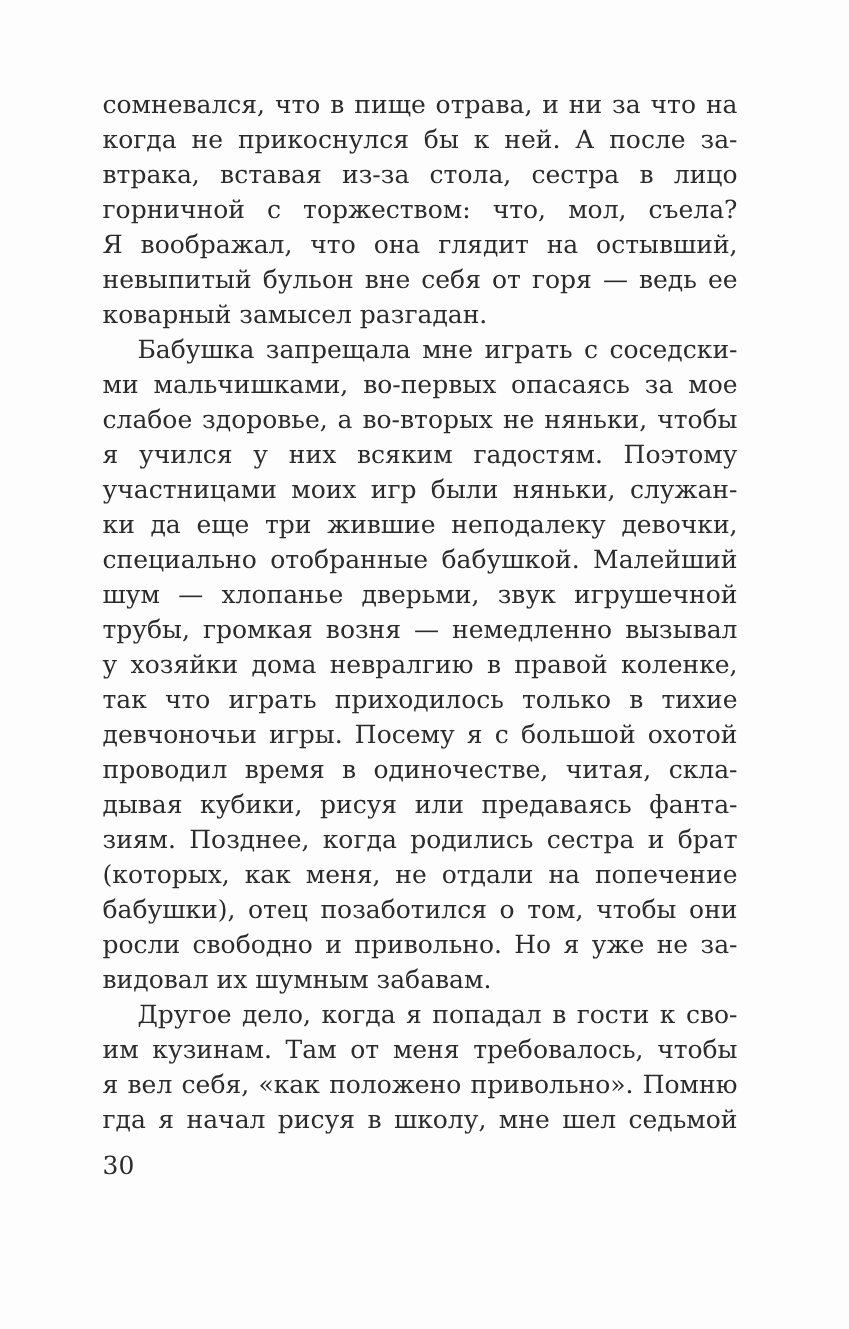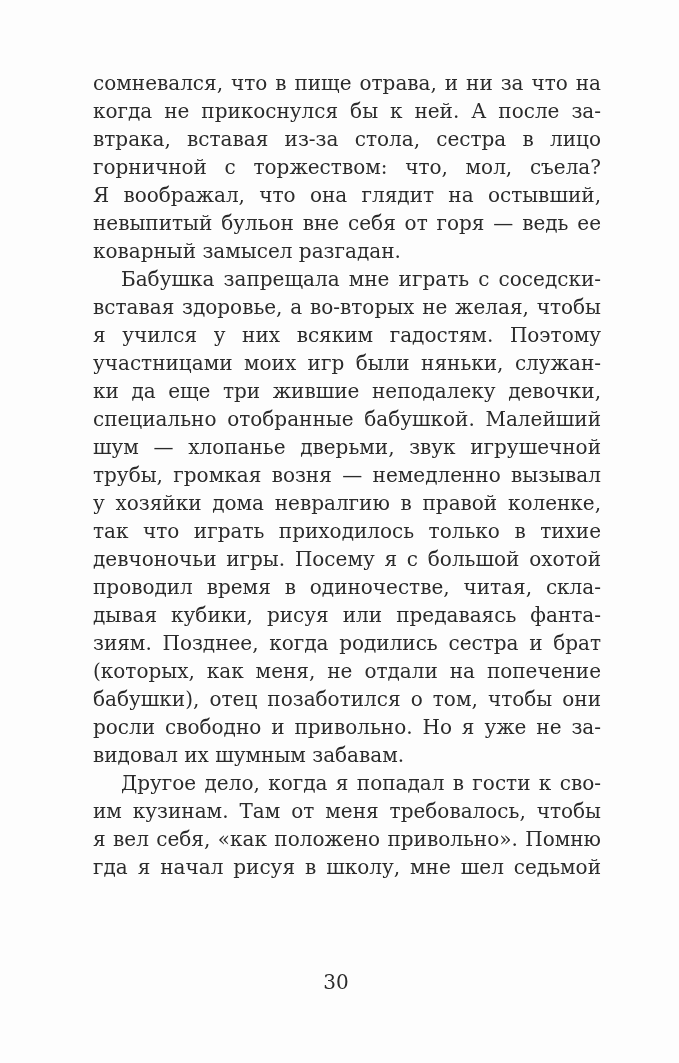--- a/index.html
+++ b/index.html
@@ -15,21 +15,21 @@
     position: relative;
     width: 679px;
     height: 1063px;
     background: #fdfdfd;
     font-family: "DejaVu Serif", "Liberation Serif", serif;
     color: #2b2b2b;
     overflow: hidden;
   }
   .text-block {
     position: absolute;
-    left: 93px;
+    left: 82px;
     top: 69px;
     width: 508px;
   }
   .paragraph {
     margin: 0;
     padding: 0;
   }
   .line {
     font-size: 20px;
     line-height: 28px;
@@ -42,44 +42,45 @@
     text-align: center;
     text-align-last: left;
     word-spacing: normal;
   }
   .line.indent {
     text-indent: 28px;
   }
   .page-number {
     position: absolute;
     left: 82px;
-    top: 968px;
+    top: 918px;
     width: 508px;
-    text-align: center;
+    text-align: left;
     font-size: 20px;
     line-height: 28px;
   }
 </style>
 </head>
 <body>
 
 <div class="page">
   <main class="text-block" id="text-block">
       <div class="paragraph">
         <div class="line">сомневался, что в пище отрава, и ни за что на</div>
         <div class="line">когда не прикоснулся бы к ней. А после за-</div>
         <div class="line">втрака, вставая из-за стола, сестра в лицо</div>
         <div class="line">горничной с торжеством: что, мол, съела?</div>
         <div class="line">Я воображал, что она глядит на остывший,</div>
         <div class="line">невыпитый бульон вне себя от горя — ведь ее</div>
         <div class="line no-just">коварный замысел разгадан.</div>
       </div>
       <div class="paragraph">
         <div class="line indent">Бабушка запрещала мне играть с соседски-</div>
-        <div class="line">вставая здоровье, а во-вторых не желая, чтобы</div>
+        <div class="line">ми мальчишками, во-первых опасаясь за мое</div>
+        <div class="line">слабое здоровье, а во-вторых не няньки, чтобы</div>
         <div class="line">я учился у них всяким гадостям. Поэтому</div>
         <div class="line">участницами моих игр были няньки, служан-</div>
         <div class="line">ки да еще три жившие неподалеку девочки,</div>
         <div class="line">специально отобранные бабушкой. Малейший</div>
         <div class="line">шум — хлопанье дверьми, звук игрушечной</div>
         <div class="line">трубы, громкая возня — немедленно вызывал</div>
         <div class="line">у хозяйки дома невралгию в правой коленке,</div>
         <div class="line">так что играть приходилось только в тихие</div>
         <div class="line">девчоночьи игры. Посему я с большой охотой</div>
         <div class="line">проводил время в одиночестве, читая, скла-</div>

